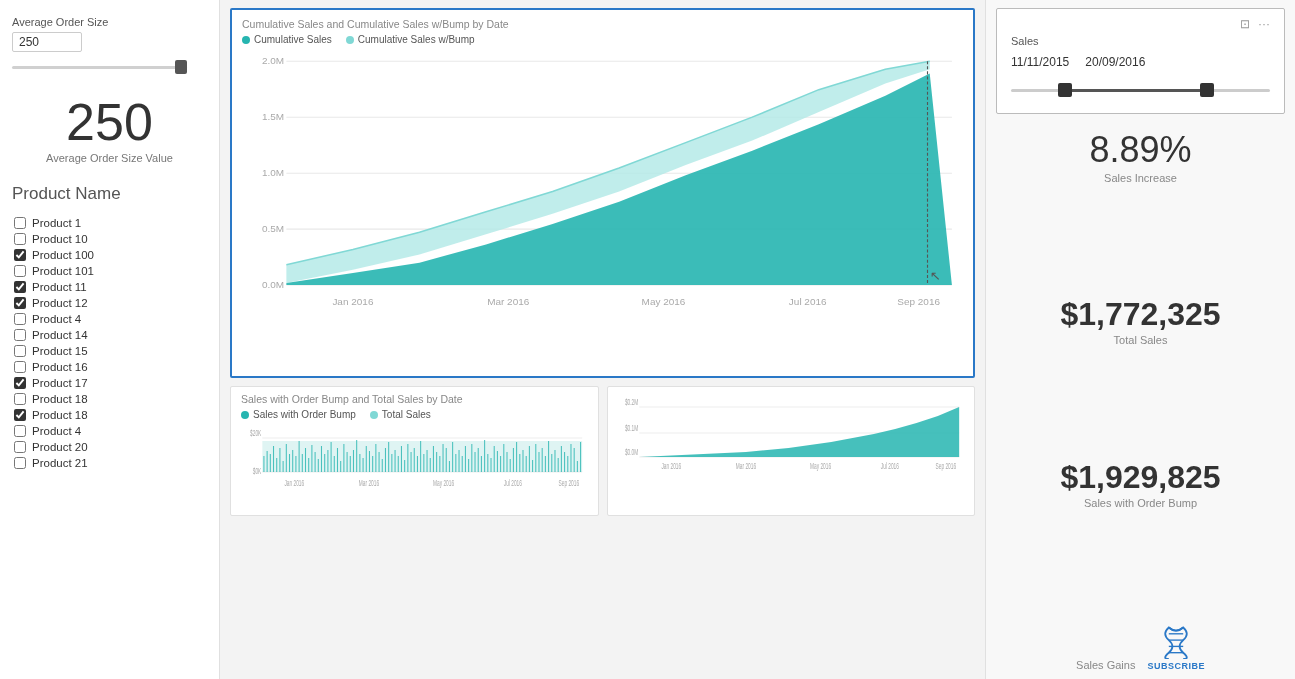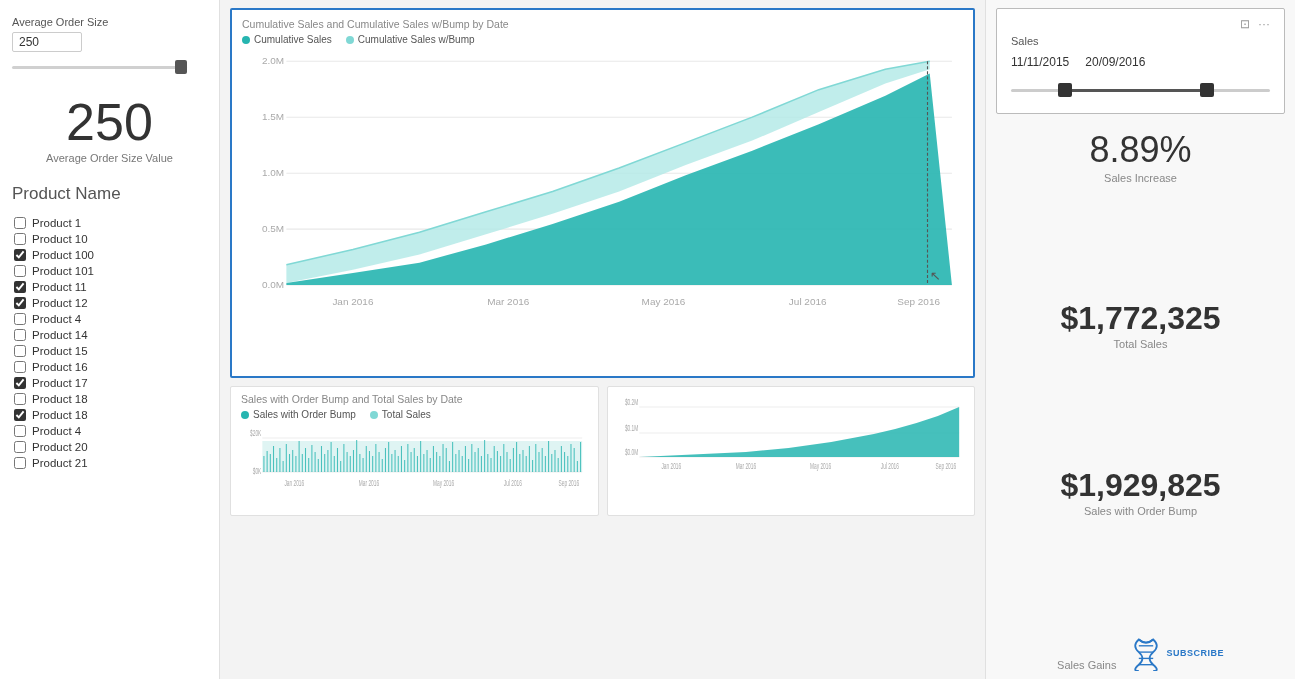--- a/index.html
+++ b/index.html
@@ -265,21 +265,21 @@
       color: #888;
     }
     .kpi-item-last {
       display: flex;
       align-items: flex-end;
       justify-content: center;
       gap: 12px;
     }
     .subscribe-icon {
       display: flex;
-      flex-direction: row;
+      flex-direction: column;
       align-items: center;
       gap: 2px;
     }
     .subscribe-icon svg {
       width: 36px;
       height: 36px;
     }
     .subscribe-text {
       font-size: 9px;
       color: #2a78c7;

